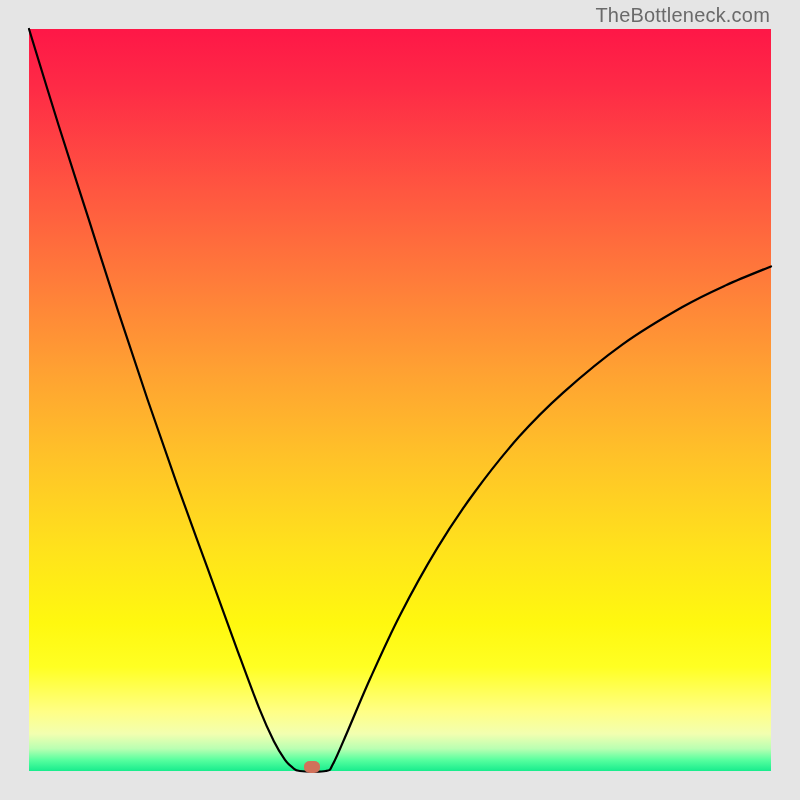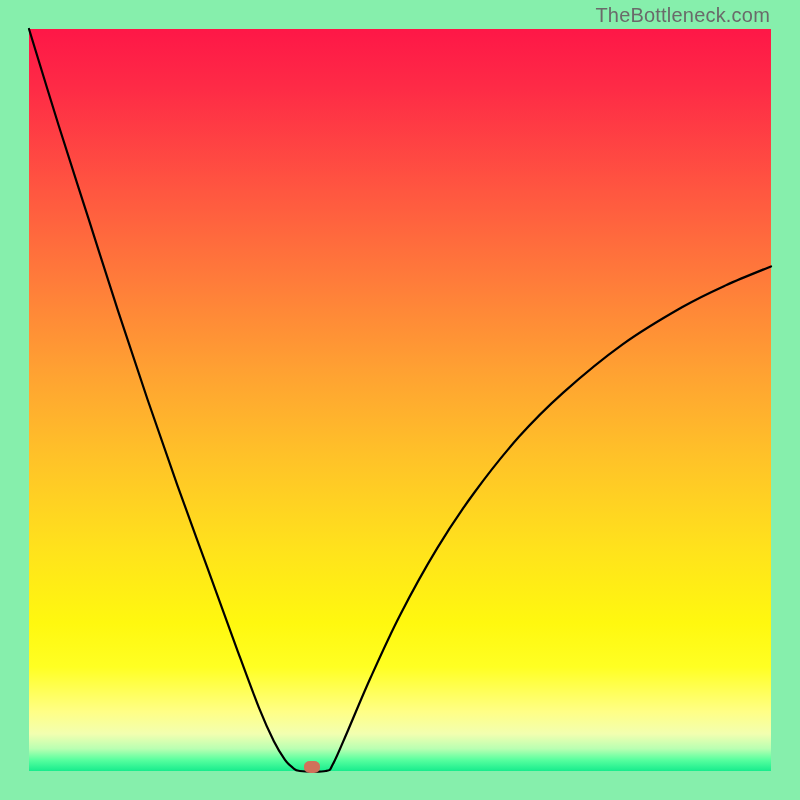--- a/index.html
+++ b/index.html
@@ -8,21 +8,21 @@
     width: 800px;
     height: 800px;
     overflow: hidden;
     background: #000;
     font-family: Arial, Helvetica, sans-serif;
   }
   .frame {
     position: relative;
     width: 800px;
     height: 800px;
-    background: #86efac;
+    background: #e5e5e5;
   }
   .plot-area {
     position: absolute;
     left: 29px;
     top: 29px;
     width: 742px;
     height: 742px;
     
     background: linear-gradient(
       to bottom,

